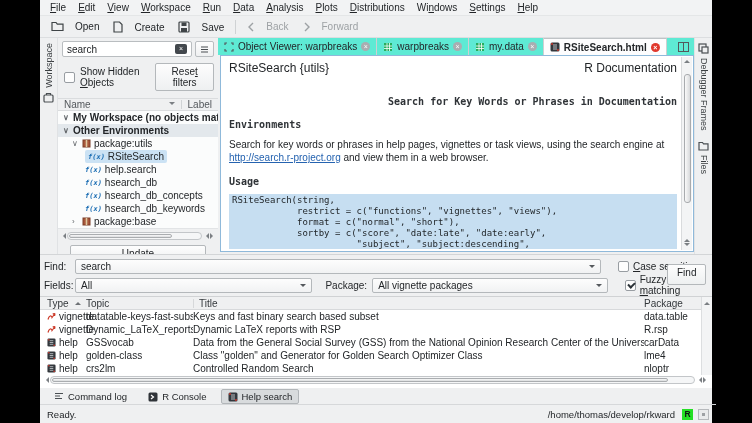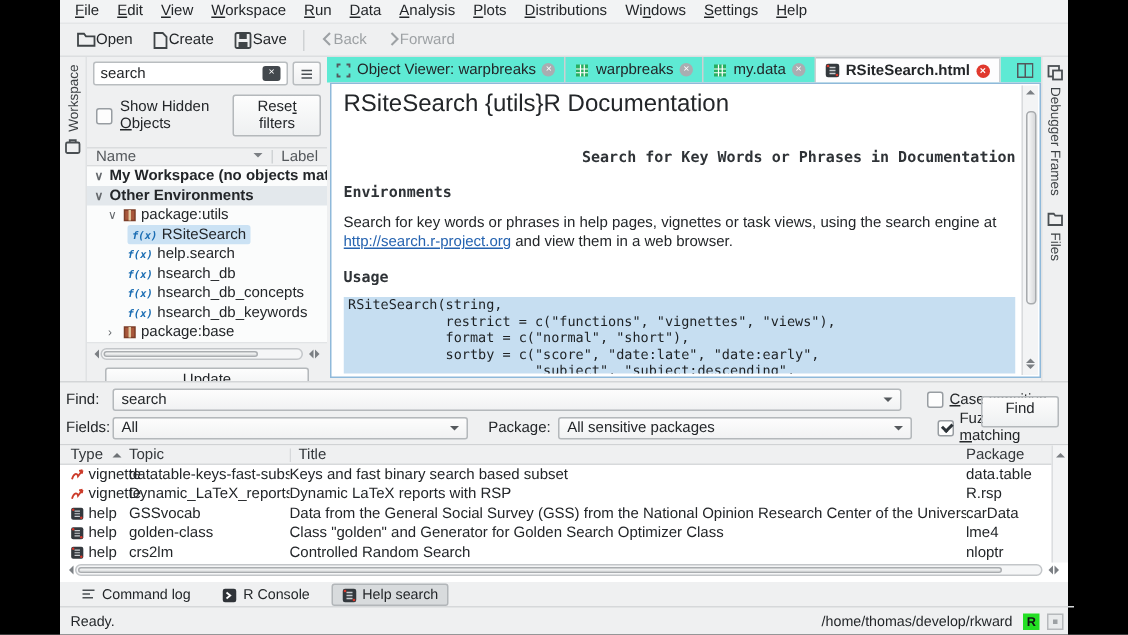--- a/index.html
+++ b/index.html
@@ -5,21 +5,21 @@
   *{box-sizing:border-box;margin:0;padding:0}
   html,body{width:752px;height:423px;background:#000;overflow:hidden;
     font-family:"Liberation Sans",sans-serif;color:#232629}
   .app{position:absolute;left:40px;top:0;width:672px;height:423px;background:#eff0f1;font-size:10px}
 
   
   .menubar{display:flex;align-items:center;height:16px;padding:0 4px;background:#f2f3f4;border-bottom:1px solid #e4e6e7}
   .menu-item{padding:1px 6px;white-space:nowrap}
   .menu-item u{text-decoration:underline}
   .toolbar{display:flex;align-items:center;height:22px;padding:0 4px;border-bottom:1px solid #dcdee0}
-  .tbtn{display:flex;align-items:flex-start;gap:0;padding:2px 7px;border-radius:2px}
+  .tbtn{display:flex;align-items:flex-end;gap:11px;padding:2px 7px;border-radius:2px}
   .tbtn.disabled{color:#9da1a4}
   .tsep{width:1px;height:14px;background:#cfd2d4;margin:0 4px}
 
   
   .dock-strip{position:absolute;top:38px;width:18px;height:217px;background:#eff0f1}
   .dock-strip.left{left:0;border-right:1px solid #e0e2e4}
   .dock-strip.right{right:0;border-left:1px solid #e0e2e4}
   .vtab{display:flex;flex-direction:column;align-items:center;gap:4px;padding:5px 0;font-size:9px;color:#3c4043}
   .vtext-up{writing-mode:vertical-rl;transform:rotate(180deg)}
   .vtext-down{writing-mode:vertical-rl}
@@ -61,42 +61,42 @@
   .main{position:absolute;left:178px;top:38px;width:476px;height:217px}
   .tabbar{display:flex;height:17px;background:#5eead4;align-items:stretch}
   .tab{display:flex;align-items:center;gap:4px;padding:0 6px;border-right:1px solid #cdd0d2;font-size:10px;white-space:nowrap}
   .tab.active{background:#fdfdfe;border-top:1px solid #bfc3c6;font-weight:bold}
   .tab-close{width:9px;height:9px;border-radius:50%;background:#a9adb1;color:#fff;font-size:7px;line-height:9px;text-align:center;flex:none}
   .tab-close::after{content:"×"}
   .tab-close.red{background:#e0382d}
   .tabbar-end{margin-left:auto;display:flex;align-items:center;padding:0 5px}
   .docpane{position:absolute;left:2px;top:17px;right:0;bottom:3px;background:#fff;border:1px solid #8fb9da}
   .doc-content{position:absolute;left:8px;right:16px;top:5px;bottom:2px;overflow:hidden}
-  .doc-top{display:flex;font-size:16px}
+  .doc-top{display:flex;justify-content:space-between;font-size:12px}
   .doc-title{text-align:right;font:bold 10px "DejaVu Sans Mono",monospace;margin:21px 0 0;color:#2f3337}
   .doc-h{font:bold 10px "DejaVu Sans Mono",monospace;margin:12px 0 0;color:#2f3337}
   .doc-p{font-size:10px;line-height:13px;margin-top:8px}
   .link{color:#2563b0;text-decoration:underline}
   pre.code{font:9px/11px "DejaVu Sans Mono",monospace;background:#c6def1;margin:7px 0 0;padding:1px 3px;white-space:pre;color:#1d2124}
   .vscroll{position:absolute;right:1px;top:1px;bottom:1px;width:11px;background:#f3f4f5;border-left:1px solid #d9dbdd;display:flex;flex-direction:column;align-items:center}
   .vs-track{flex:1;width:7px;position:relative;margin:1px 0}
   .vs-thumb{position:absolute;left:0;width:7px;border-radius:3px;background:linear-gradient(90deg,#fafafa,#d7d9db);border:1px solid #a8abae}
   .btm-arrows{display:flex;flex-direction:column;gap:1px;padding:1px 0}
 
   
   .find-panel{position:absolute;left:0;top:254px;width:672px;height:42px;border-top:1px solid #d3d5d7;padding:3px 4px;background:#eff0f1}
   .frow{display:flex;align-items:center;height:16px;margin-bottom:3px;gap:5px}
   .flabel{width:26px;flex:none}
   .combo{height:15px;background:linear-gradient(#fdfdfd,#f1f2f3);border:1px solid #b4b8bb;border-radius:2px;display:flex;align-items:center;padding:0 5px;gap:4px}
   .combo .carr{margin-left:auto;width:0;height:0;border:3px solid transparent;border-top-color:#55595d;margin-top:3px}
   .combo.find-c{width:526px}
   .combo.fields-c{width:242px}
   .combo.pkg-c{width:240px}
   .cb-group{display:flex;align-items:center;gap:4px;margin-left:12px}
-  .find-btn{position:absolute;right:6px;top:9px;width:52px;height:21px}
+  .find-btn{position:absolute;right:6px;top:9px;width:39px;height:21px}
   .pkg-label{margin-left:8px}
 
   
   .results{position:absolute;left:0;top:296px;width:672px;height:92px;background:#fff;border-top:1px solid #d0d2d4}
   .rhead{display:flex;align-items:center;height:13px;background:#eff0f1;border-bottom:1px solid #d7d9db;color:#33373b}
   .rrow{display:flex;align-items:center;height:13px;background:#fff;white-space:nowrap}
   .c1{width:46px;padding-left:7px;display:flex;align-items:center;gap:3px;flex:none}
   .c2{width:107px;flex:none;overflow:hidden}
   .c3{flex:1;overflow:hidden;display:flex;align-items:center}
   .c4{width:57px;flex:none;overflow:hidden}
@@ -371,21 +371,21 @@
       </span>
     </div>
     <div class="frow">
       <span class="flabel">Fields:</span>
       <span class="combo fields-c">
         <span>All</span>
         <span class="carr"></span>
       </span>
       <span class="pkg-label">Package:</span>
       <span class="combo pkg-c">
-        <span>All sensitive packages</span>
+        <span>All vignette packages</span>
         <span class="carr"></span>
       </span>
       <span class="cb-group">
         <span class="cb checked"></span>
         <span><span>Fuzzy </span><u>m</u><span>atching</span></span>
       </span>
     </div>
     <span class="btn find-btn">Find</span>
   </div>
 

